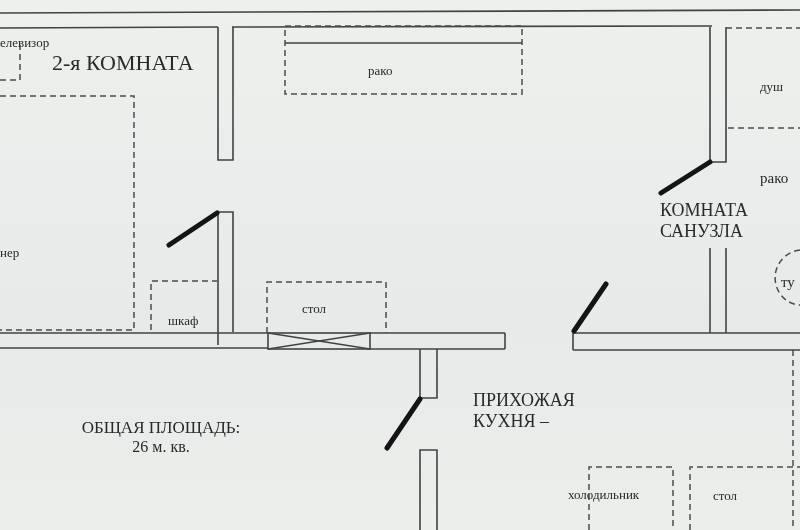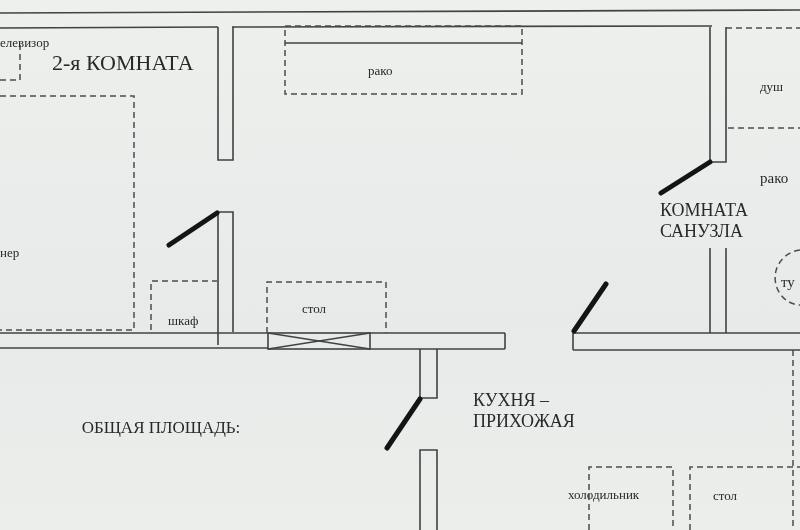--- a/index.html
+++ b/index.html
@@ -82,32 +82,33 @@
       <line x1="420" y1="399" x2="387" y2="448"></line>
     </g>
   </svg>
 
   <div class="lbl room" style="left:52px; top:50px;">2-я КОМНАТА</div>
   <div class="lbl room-multi" style="left:660px; top:200px;">
     <div>КОМНАТА</div>
     <div>САНУЗЛА</div>
   </div>
   <div class="lbl room-multi" style="left:473px; top:390px;">
+    <div>ПРИХОЖАЯ</div>
     <div>КУХНЯ –</div>
-    <div>ПРИХОЖАЯ</div>
   </div>
 
   <div class="lbl furn" style="left:0px; top:36px;">елевизор</div>
   <div class="lbl furn" style="left:0px; top:246px;">нер</div>
   <div class="lbl furn" style="left:168px; top:302px;margin-top:12px;">шкаф</div>
   <div class="lbl furn" style="left:368px; top:64px;">рако</div>
   <div class="lbl furn" style="left:302px; top:302px;">стол</div>
   <div class="lbl furn" style="left:760px; top:80px;">душ</div>
   <div class="lbl furn" style="left:760px; top:170px; font-size:15px;">рако</div>
   <div class="lbl furn" style="left:781px; top:274px; font-size:15px;">ту</div>
   <div class="lbl furn" style="left:568px; top:488px;">холодильник</div>
   <div class="lbl furn" style="left:713px; top:489px;">стол</div>
 
   <div class="lbl area" style="left:50px; top:418px; width:222px;">
     <div>ОБЩАЯ ПЛОЩАДЬ:</div>
+    <div style="font-size:16px;">26 м. кв.</div>
   </div>
 
 </div>
 
 </body></html>

